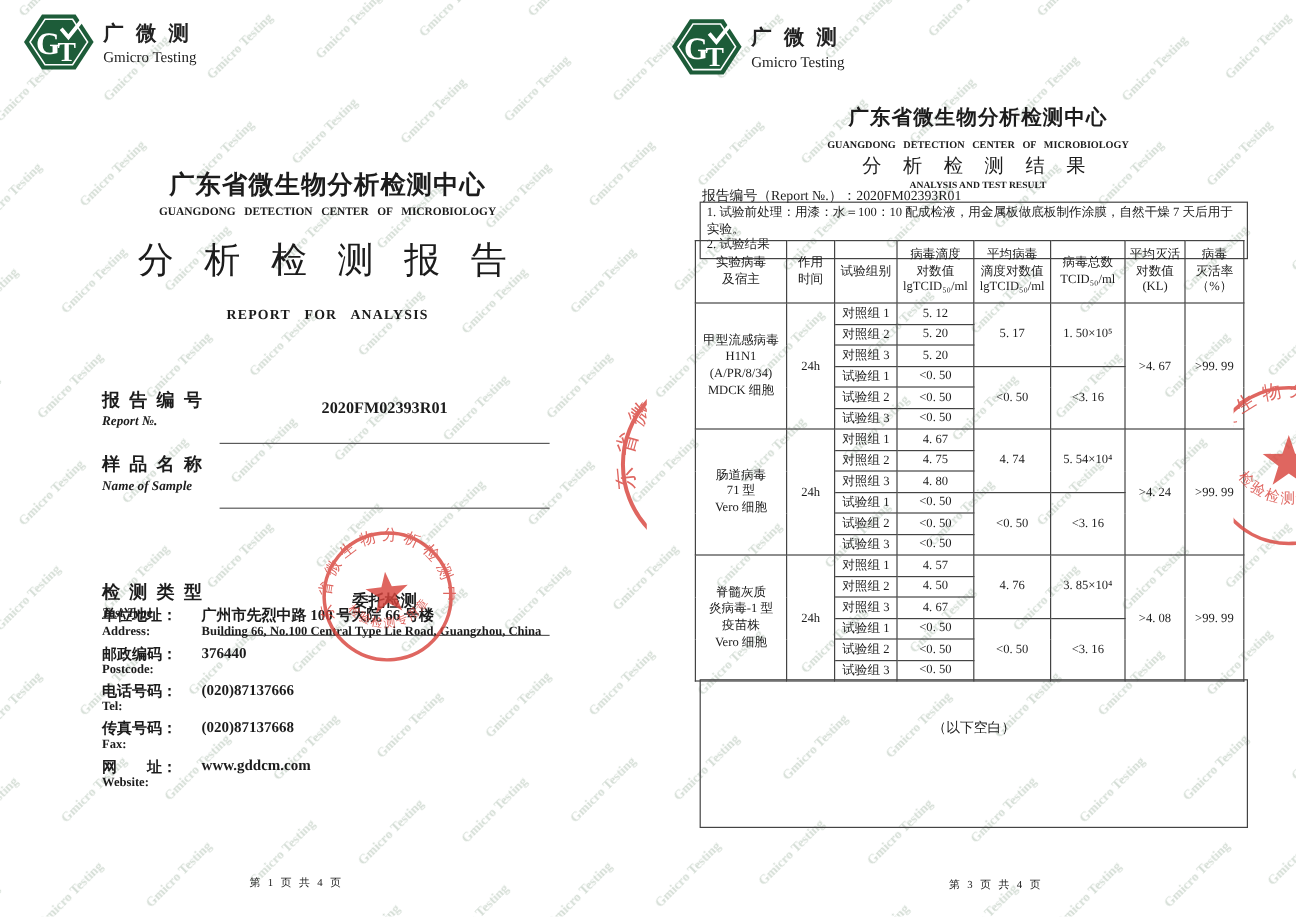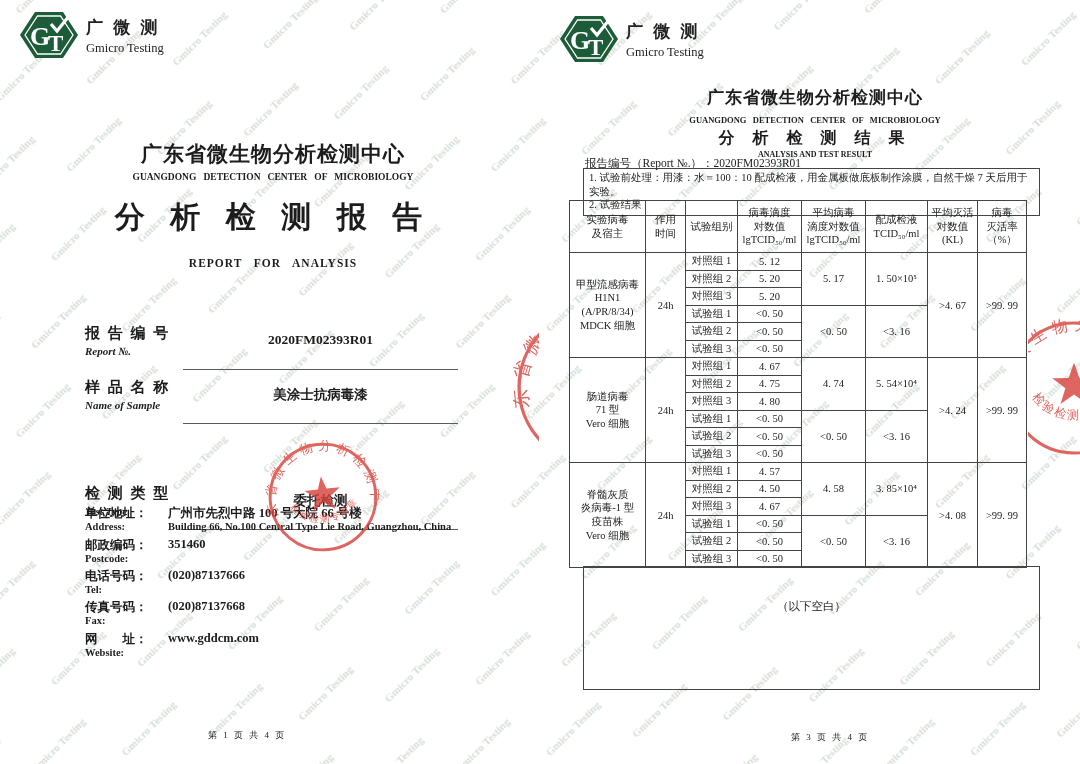--- a/index.html
+++ b/index.html
@@ -14,21 +14,21 @@
   .logo{left:18px;top:8px;width:170px;height:54px;}
 
   
   .org-head{text-align:center;}
   #p1 .org-head{left:58px;top:140px;width:430px;}
   #p2 .org-head{left:60px;top:86px;width:430px;}
   .org-cn{font-weight:bold;letter-spacing:1px;}
   #p1 .org-cn{font-size:21px;} #p2 .org-cn{font-size:17px;}
   .org-en{font-weight:bold;white-space:pre;}
   #p1 .org-en{font-size:9.5px;margin-top:4px;} #p2 .org-en{font-size:8.5px;margin-top:6px;}
-  .doc-title{font-weight:bold;}
+  .doc-title{font-weight:normal;}
   #p1 .doc-title{font-size:30px;letter-spacing:9px;margin-top:15px;}
   #p2 .doc-title{font-size:16px;letter-spacing:7px;margin-top:3px;}
   .doc-title-en{font-weight:bold;white-space:pre;}
   #p1 .doc-title-en{font-size:11.5px;margin-top:19px;letter-spacing:1px;}
   #p2 .doc-title-en{font-size:8px;margin-top:1px;}
 
   
   .field{left:0;width:540px;height:54px;margin-top:40px;}
   .f-cn{position:absolute;left:85px;top:0;font-size:15px;font-weight:bold;letter-spacing:2px;white-space:pre;}
   .f-en{position:absolute;left:85px;top:21px;font-size:11px;font-weight:bold;font-style:italic;}
@@ -43,21 +43,21 @@
   .c-val-en{position:absolute;left:168px;top:16px;font-size:10.5px;font-weight:bold;}
 
   .page-footer{font-size:9px;letter-spacing:2px;text-align:center;white-space:pre;}
   #p1 .page-footer{left:177px;top:729px;width:140px;}
   #p2 .page-footer{left:220px;top:731px;width:140px;}
 
   
   .report-no{left:45px;top:156px;font-size:11.5px;}
   .notes-box{left:43px;top:168px;width:457px;border:1px solid #444;padding:2px 5px 3px;
              box-sizing:border-box;font-size:10.5px;line-height:1.3;}
-  table.results{left:29px;top:200px;width:457px;border-collapse:collapse;table-layout:fixed;position:absolute;}
+  table.results{left:39px;top:200px;width:457px;border-collapse:collapse;table-layout:fixed;position:absolute;}
   table.results th,table.results td{border:1px solid #444;font-size:10.5px;font-weight:normal;
       text-align:center;vertical-align:middle;padding:0 1px;color:#1c1c1c;}
   table.results tr{height:17.5px;}
   table.results tr.hdr{height:52px;}
   .ml{white-space:pre-line;line-height:1.3;}
   .footnote-box{left:43px;top:566px;width:457px;height:124px;border:1px solid #444;box-sizing:border-box;}
   .footnote{position:absolute;left:6px;top:4px;font-size:11px;}
   .blank-note{position:absolute;left:0;top:32px;width:100%;text-align:center;font-size:11.5px;}
 
   
@@ -104,39 +104,38 @@
 
     <div class="field" style="top:284px">
       <div class="f-cn">报 告 编 号</div>
       <div class="f-en">Report №.</div>
       <div class="f-val">2020FM02393R01</div>
       <div class="f-line"></div>
     </div>
     <div class="field" style="top:338px">
       <div class="f-cn">样 品 名 称</div>
       <div class="f-en">Name of Sample</div>
-      <div class="f-val">美涂士抗病毒漆</div>
       <div class="f-line"></div>
     </div>
     <div class="field" style="top:444px">
       <div class="f-cn">检 测 类 型</div>
       <div class="f-en">Test Type</div>
       <div class="f-val">委托检测</div>
       <div class="f-line"></div>
     </div>
 
     <div class="c-row" style="top:505px">
       <div class="c-cn">单位地址：</div>
       <div class="c-val">广州市先烈中路 100 号大院 66 号楼</div>
       <div class="c-en">Address:</div>
       <div class="c-val-en">Building 66, No.100 Central Type Lie Road, Guangzhou, China</div>
     </div>
     <div class="c-row" style="top:537px">
       <div class="c-cn">邮政编码：</div>
-      <div class="c-val">351460</div>
+      <div class="c-val">376440</div>
       <div class="c-en">Postcode:</div>
     </div>
     <div class="c-row" style="top:568px">
       <div class="c-cn">电话号码：</div>
       <div class="c-val">(020)87137666</div>
       <div class="c-en">Tel:</div>
     </div>
     <div class="c-row" style="top:599px">
       <div class="c-cn">传真号码：</div>
       <div class="c-val">(020)87137668</div>
@@ -221,21 +220,21 @@
 及宿主</th>
         <th class="ml">作用
 时间</th>
         <th class="ml">试验组别</th>
         <th class="ml">病毒滴度
 对数值
 lgTCID₅₀/ml</th>
         <th class="ml">平均病毒
 滴度对数值
 lgTCID₅₀/ml</th>
-        <th class="ml">配成检液
+        <th class="ml">病毒总数
 TCID₅₀/ml</th>
         <th class="ml">平均灭活
 对数值
 (KL)</th>
         <th class="ml">病毒
 灭活率
 （%）</th>
       </tr>
 
       <tr>
@@ -310,21 +309,21 @@
       </tr>
 
       <tr>
         <td rowspan="6" class="ml">脊髓灰质
 炎病毒-1 型
 疫苗株
 Vero 细胞</td>
         <td rowspan="6">24h</td>
         <td>对照组 1</td>
         <td>4. 57</td>
-        <td rowspan="3">4. 58</td>
+        <td rowspan="3">4. 76</td>
         <td rowspan="3">3. 85×10⁴</td>
         <td rowspan="6">&gt;4. 08</td>
         <td rowspan="6">&gt;99. 99</td>
       </tr>
       <tr>
         <td>对照组 2</td>
         <td>4. 50</td>
       </tr>
       <tr>
         <td>对照组 3</td>

